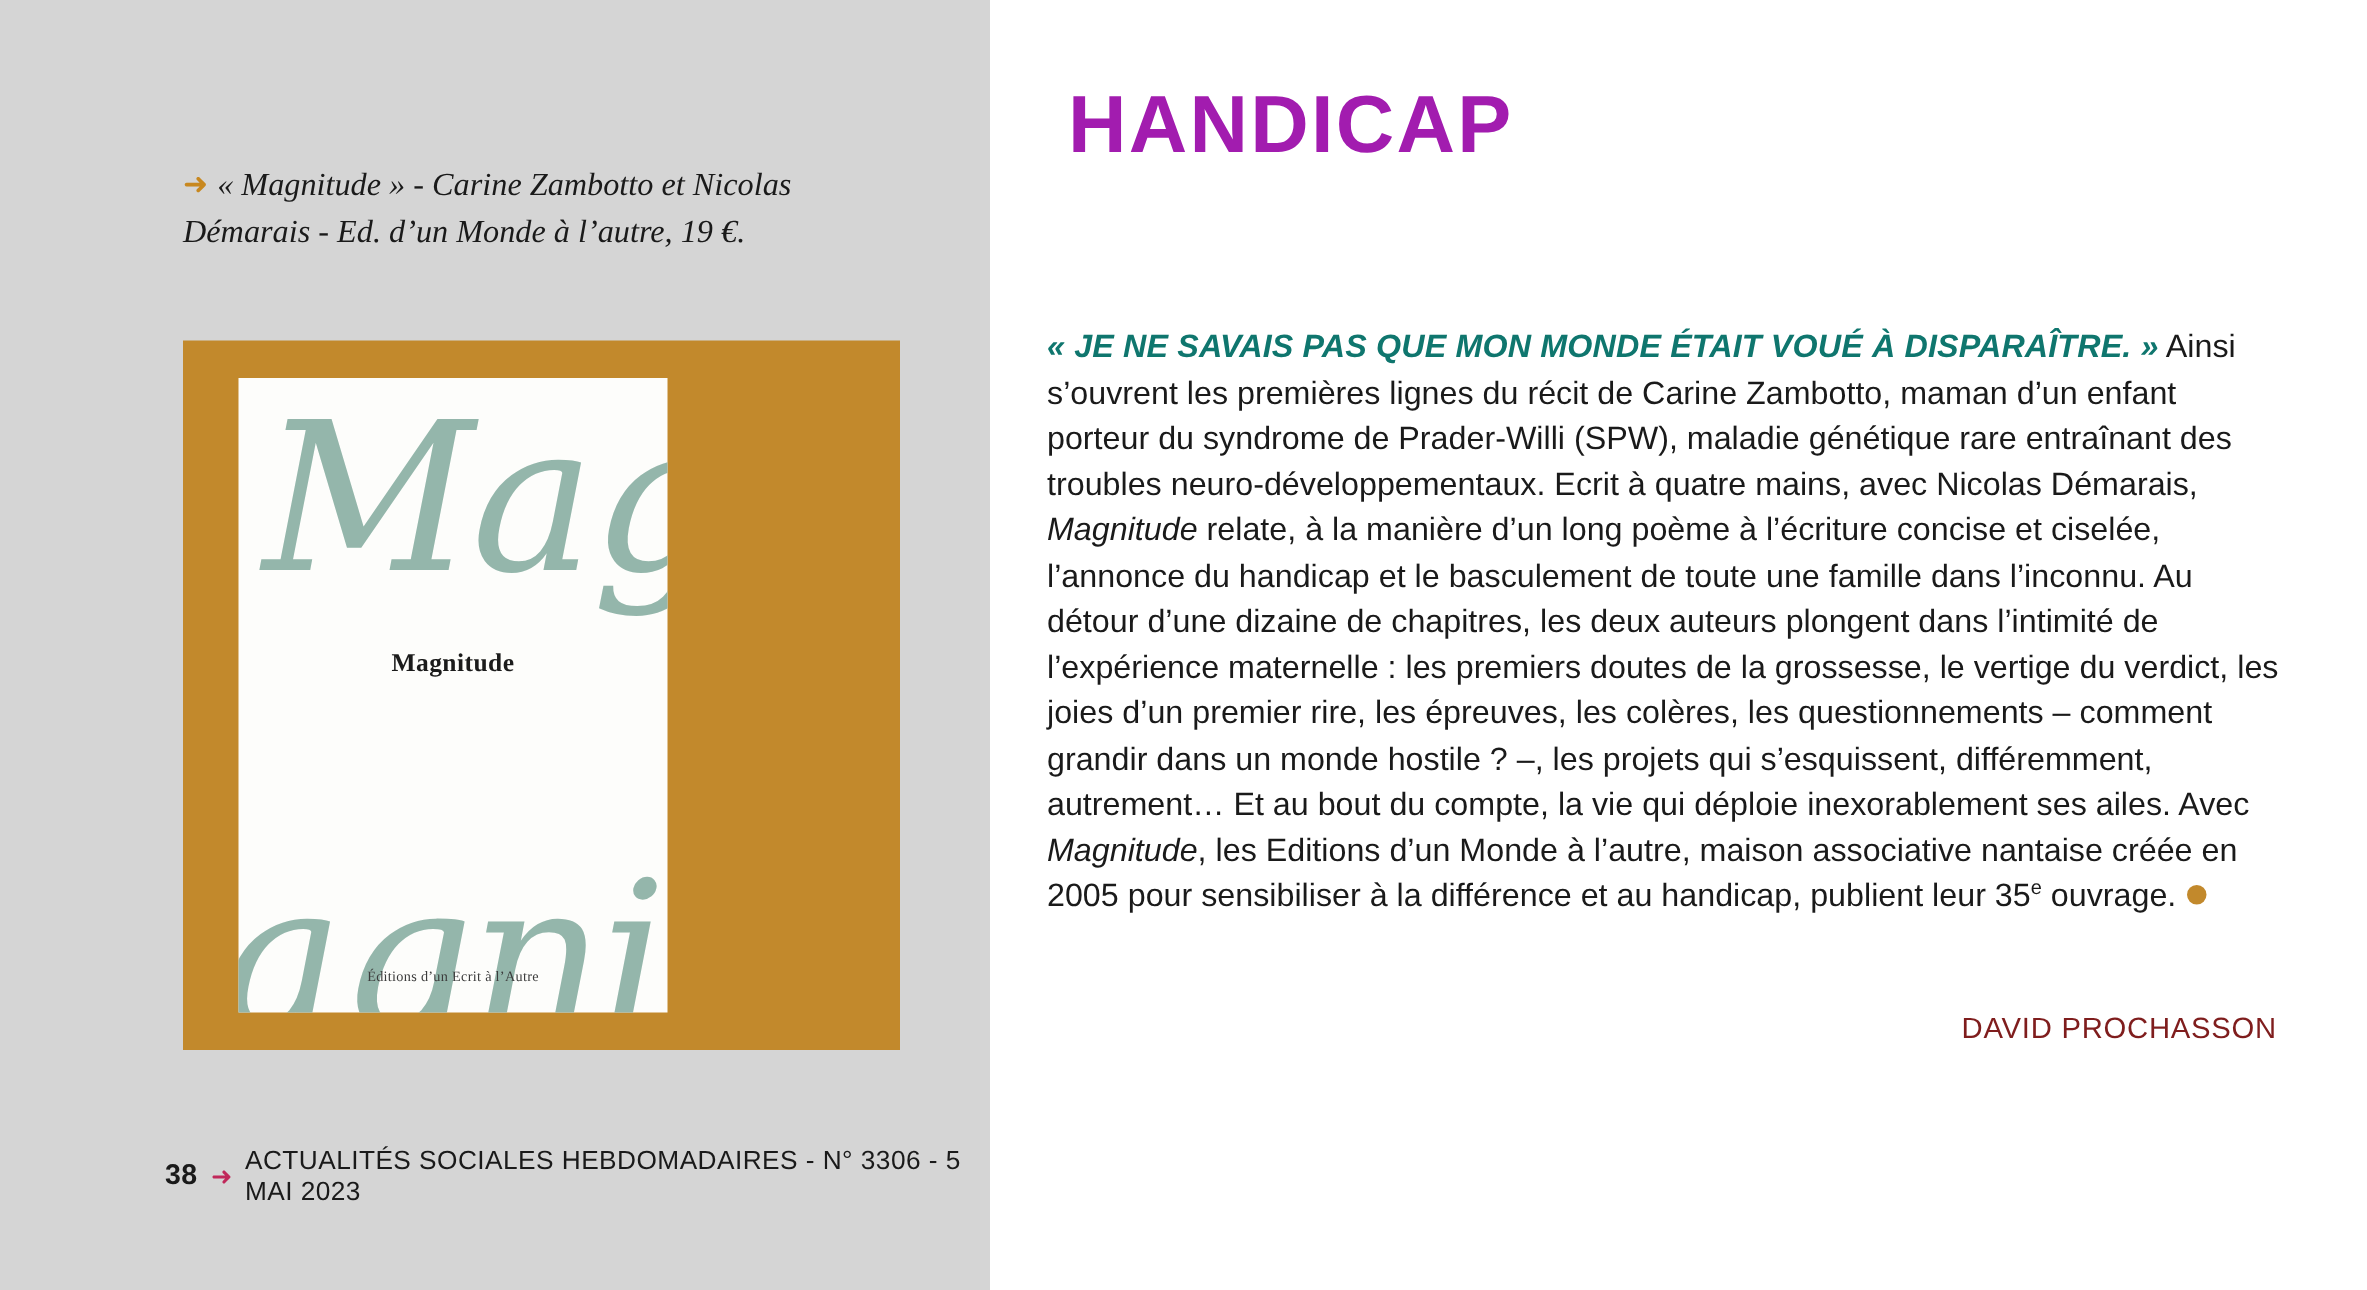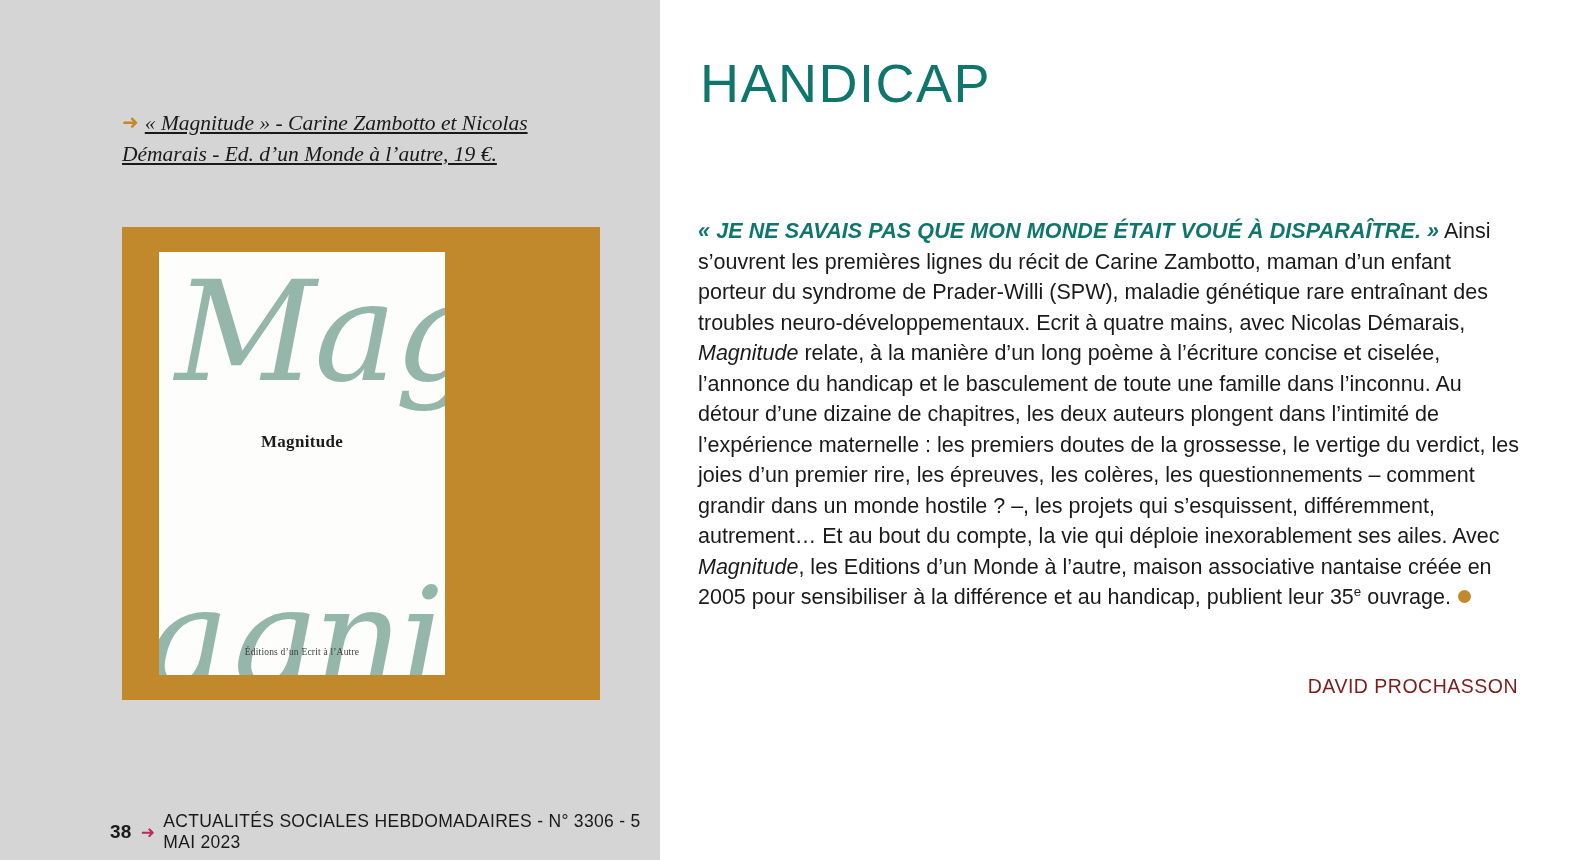--- a/index.html
+++ b/index.html
@@ -31,21 +31,20 @@
   .caption {
     position: absolute;
     left: 122px;
     top: 108px;
     width: 478px;
     font-family: "Liberation Serif", serif;
     font-style: italic;
     font-size: 21.5px;
     line-height: 1.42;
     color: #1a1a1a;
-    text-decoration: underline;
   }
   .caption .arrow {
     color: #c8881f;
     font-style: normal;
     font-size: 20px;
     margin-right: 6px;
     display: inline-block;
     vertical-align: 1px;
   }
   .book-panel {
@@ -121,21 +120,20 @@
   
   .footer {
     position: absolute;
     left: 110px;
     top: 763px;
     display: flex;
     align-items: center;
     font-size: 17.5px;
     letter-spacing: .3px;
     color: #1a1a1a;
-    margin-top: 48px;
   }
   .footer .pageno {
     font-weight: bold;
     font-size: 19px;
     margin-right: 9px;
   }
   .footer .dot-arrow {
     color: #c0285a;
     font-size: 17px;
     margin-right: 8px;
@@ -144,26 +142,26 @@
   .right-col {
     position: absolute;
     left: 660px;
     top: 0;
     width: 918px;
     height: 860px;
     background: #ffffff;
   }
   .rubric {
     position: absolute;
-    left: 40px;
+    left: 52px;
     top: 56px;
     font-size: 54px;
-    font-weight: 400;
+    font-weight: 700;
     letter-spacing: 1.5px;
-    color: #0f766e;
+    color: #a21caf;
     line-height: 1;
   }
   .headline {
     position: absolute;
     left: 37px;
     top: 124px;
     font-size: 58px;
     font-weight: bold;
     letter-spacing: .5px;
     color: #111111;

